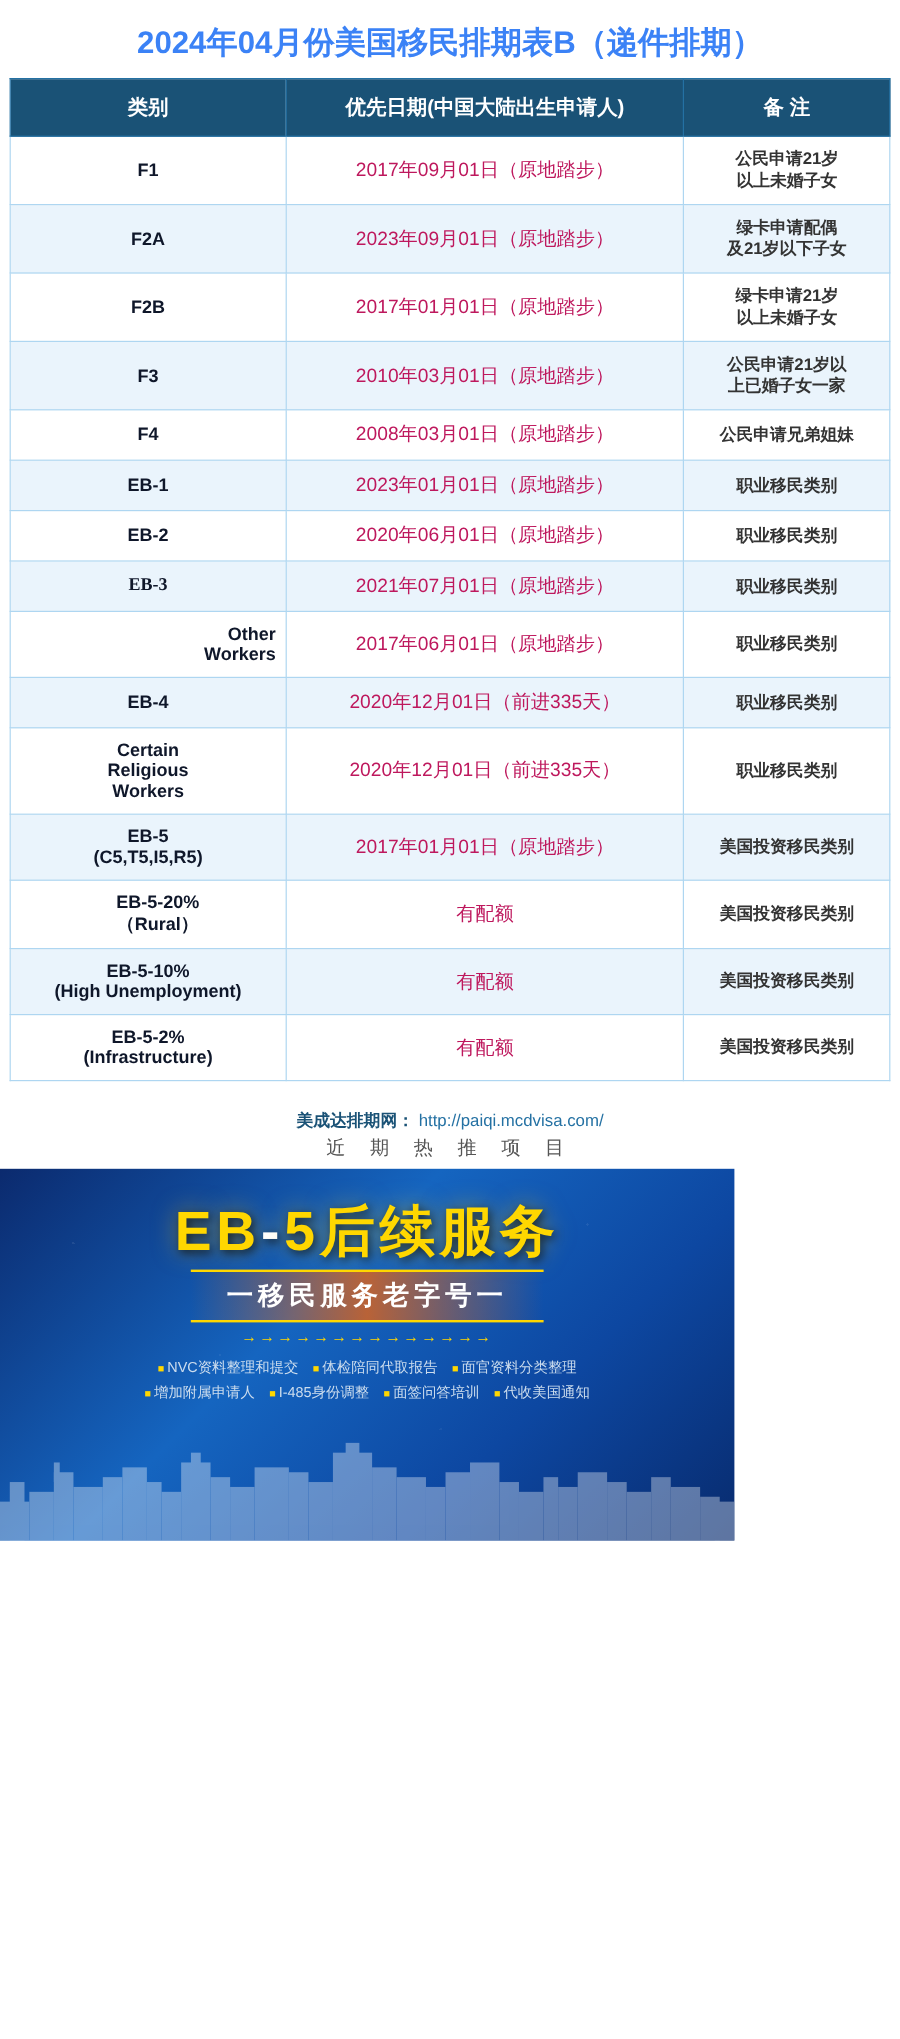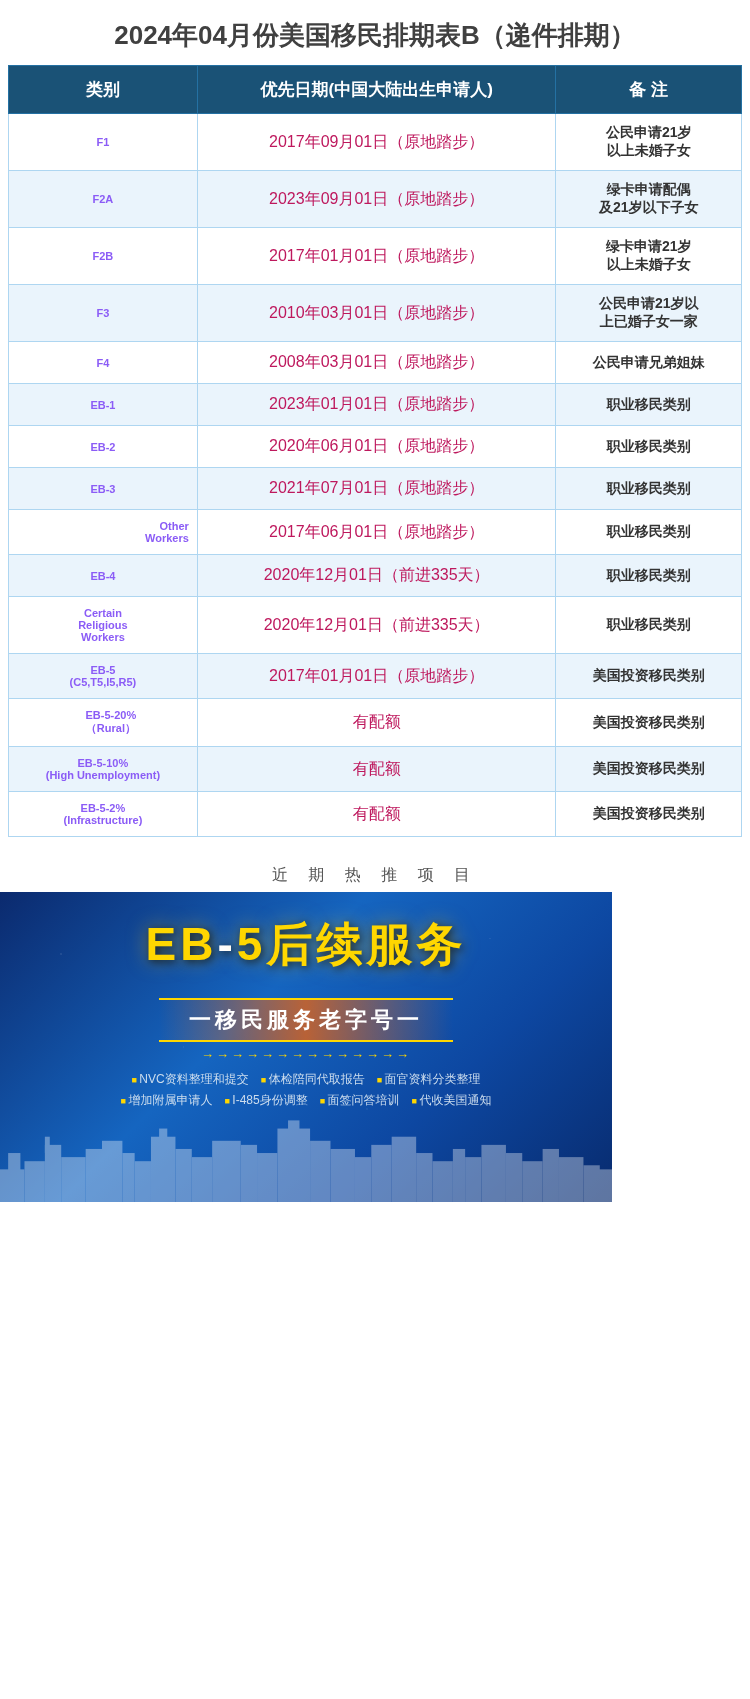--- a/index.html
+++ b/index.html
@@ -11,21 +11,21 @@
 
     
     .page-header {
       background: #fff;
       text-align: center;
       padding: 18px 10px 12px;
     }
     .page-title {
       font-size: 26px;
       font-weight: bold;
-      color: #404040;
+      color: #3b82f6;
     }
 
     
     .table-wrapper {
       padding: 0 8px 10px;
     }
     table {
       width: 100%;
       border-collapse: collapse;
     }
@@ -48,22 +48,22 @@
     tbody td {
       border: 1px solid #aed6f1;
       padding: 10px 8px;
       text-align: center;
       font-size: 16px;
       color: #be185d;
       vertical-align: middle;
     }
     tbody td:first-child {
       font-weight: bold;
-      font-size: 11px;
-      color: #8b5cf6;
+      font-size: 15px;
+      color: #0f172a;
     }
     tbody td:last-child {
       font-size: 14px;
       color: #333;
       font-weight: bold;
     }
 
     
     .footer-links {
       text-align: center;
@@ -123,21 +123,21 @@
       color: #FFD700;
       text-shadow: 2px 2px 8px rgba(0,0,0,0.7), 0 0 20px rgba(255,200,0,0.5);
       letter-spacing: 4px;
       z-index: 2;
       position: relative;
     }
     .banner-title-main span.dash {
       color: #fff;
     }
     .banner-subtitle-box {
-      margin-top: 22px;
+      margin-top: 0;
       background: linear-gradient(90deg, transparent, rgba(255,100,0,0.7), transparent);
       border-top: 2px solid #FFD700;
       border-bottom: 2px solid #FFD700;
       padding: 5px 30px;
       z-index: 2;
       position: relative;
     }
     .banner-subtitle {
       font-size: 22px;
       color: #fff;
@@ -246,21 +246,21 @@
           <td style="white-space: pre-line;">EB-1</td>
           <td>2023年01月01日（原地踏步）</td>
           <td style="white-space: pre-line;">职业移民类别</td>
         </tr>
         <tr>
           <td style="white-space: pre-line;">EB-2</td>
           <td>2020年06月01日（原地踏步）</td>
           <td style="white-space: pre-line;">职业移民类别</td>
         </tr>
         <tr>
-          <td style="white-space: pre-line;">EB-3</td>
+          <td style="white-space: pre-line; font-family: Liberation Serif, serif;">EB-3</td>
           <td>2021年07月01日（原地踏步）</td>
           <td style="white-space: pre-line;">职业移民类别</td>
         </tr>
         <tr>
           <td style="white-space: pre-line; text-align: right;">Other
 Workers</td>
           <td>2017年06月01日（原地踏步）</td>
           <td style="white-space: pre-line;">职业移民类别</td>
         </tr>
         <tr>
@@ -297,20 +297,24 @@
           <td style="white-space: pre-line;">EB-5-2%
 (Infrastructure)</td>
           <td>有配额</td>
           <td style="white-space: pre-line;">美国投资移民类别</td>
         </tr>
       </tbody>
   </table>
 </div>
 
 <div class="footer-links">
+  <div>
+    <span class="site-name">美成达排期网：</span>
+    <span class="site-url">http://paiqi.mcdvisa.com/</span>
+  </div>
   <div class="hot-projects">近 期 热 推 项 目</div>
 </div>
 
 <div class="eb5-banner">
   <div class="banner-stars"></div>
 
   <svg class="city-silhouette" viewBox="0 0 750 120" preserveAspectRatio="xMidYMax meet">
     <g fill="#fff">
 
       <rect x="0" y="80" width="30" height="40"></rect>

